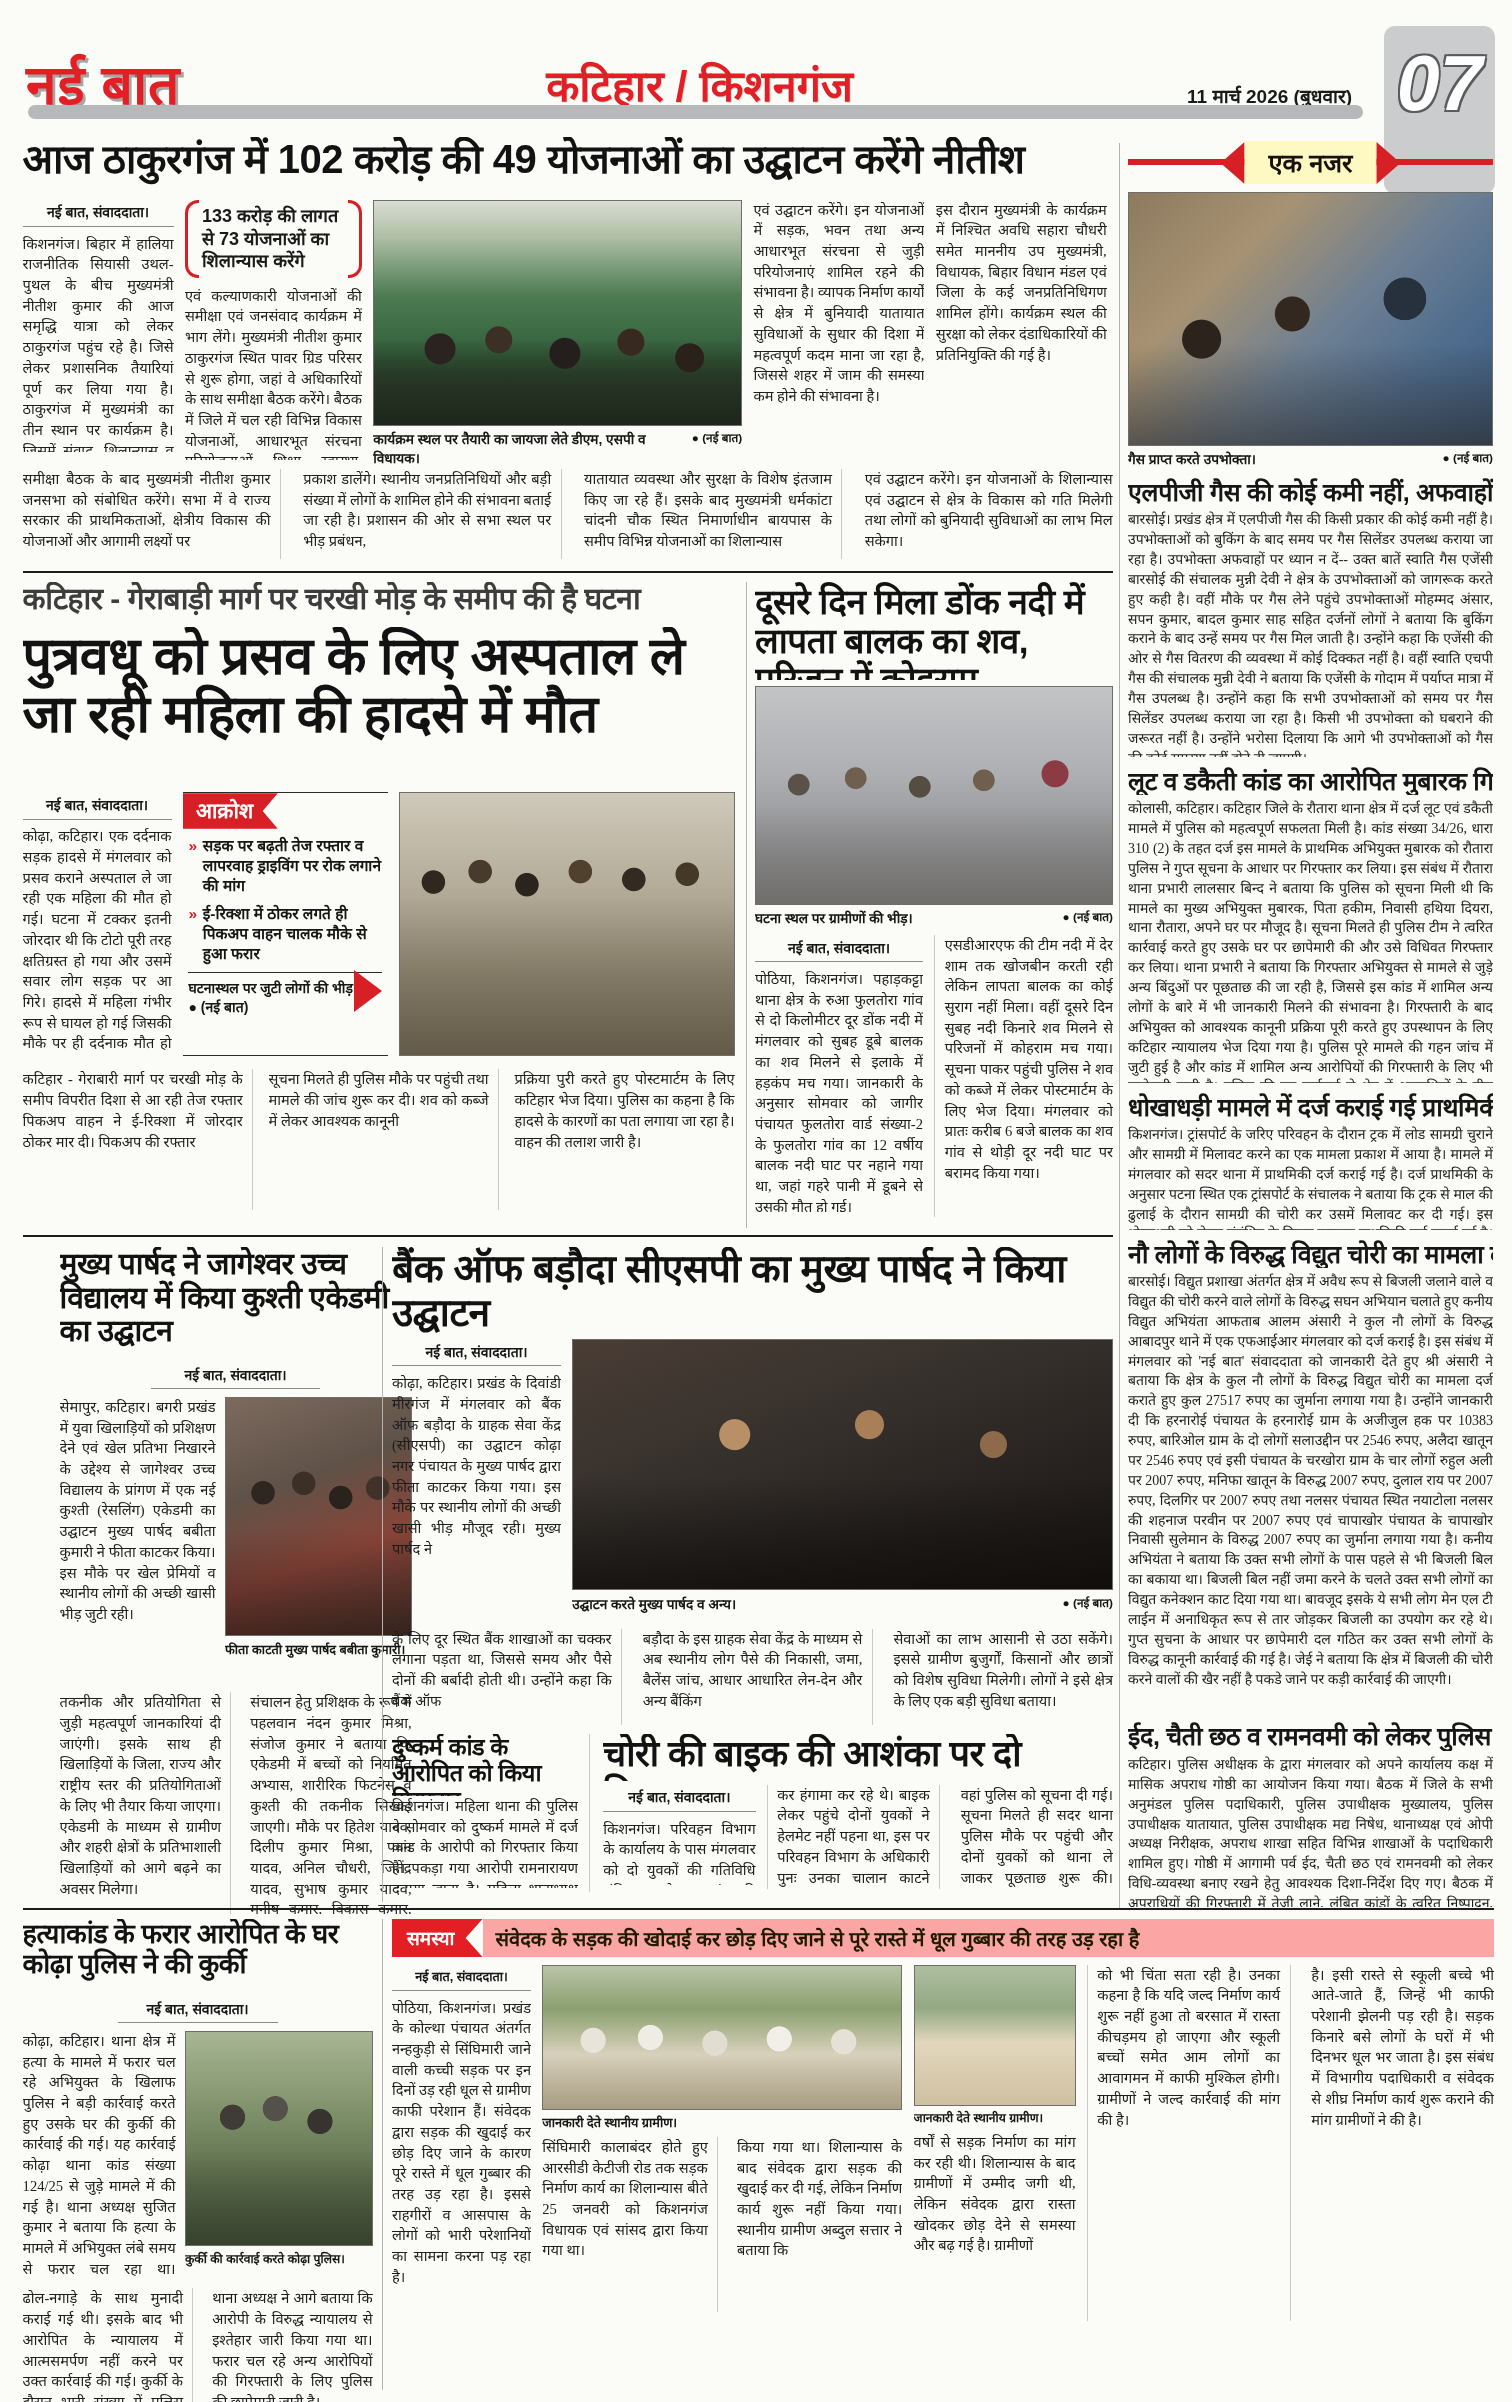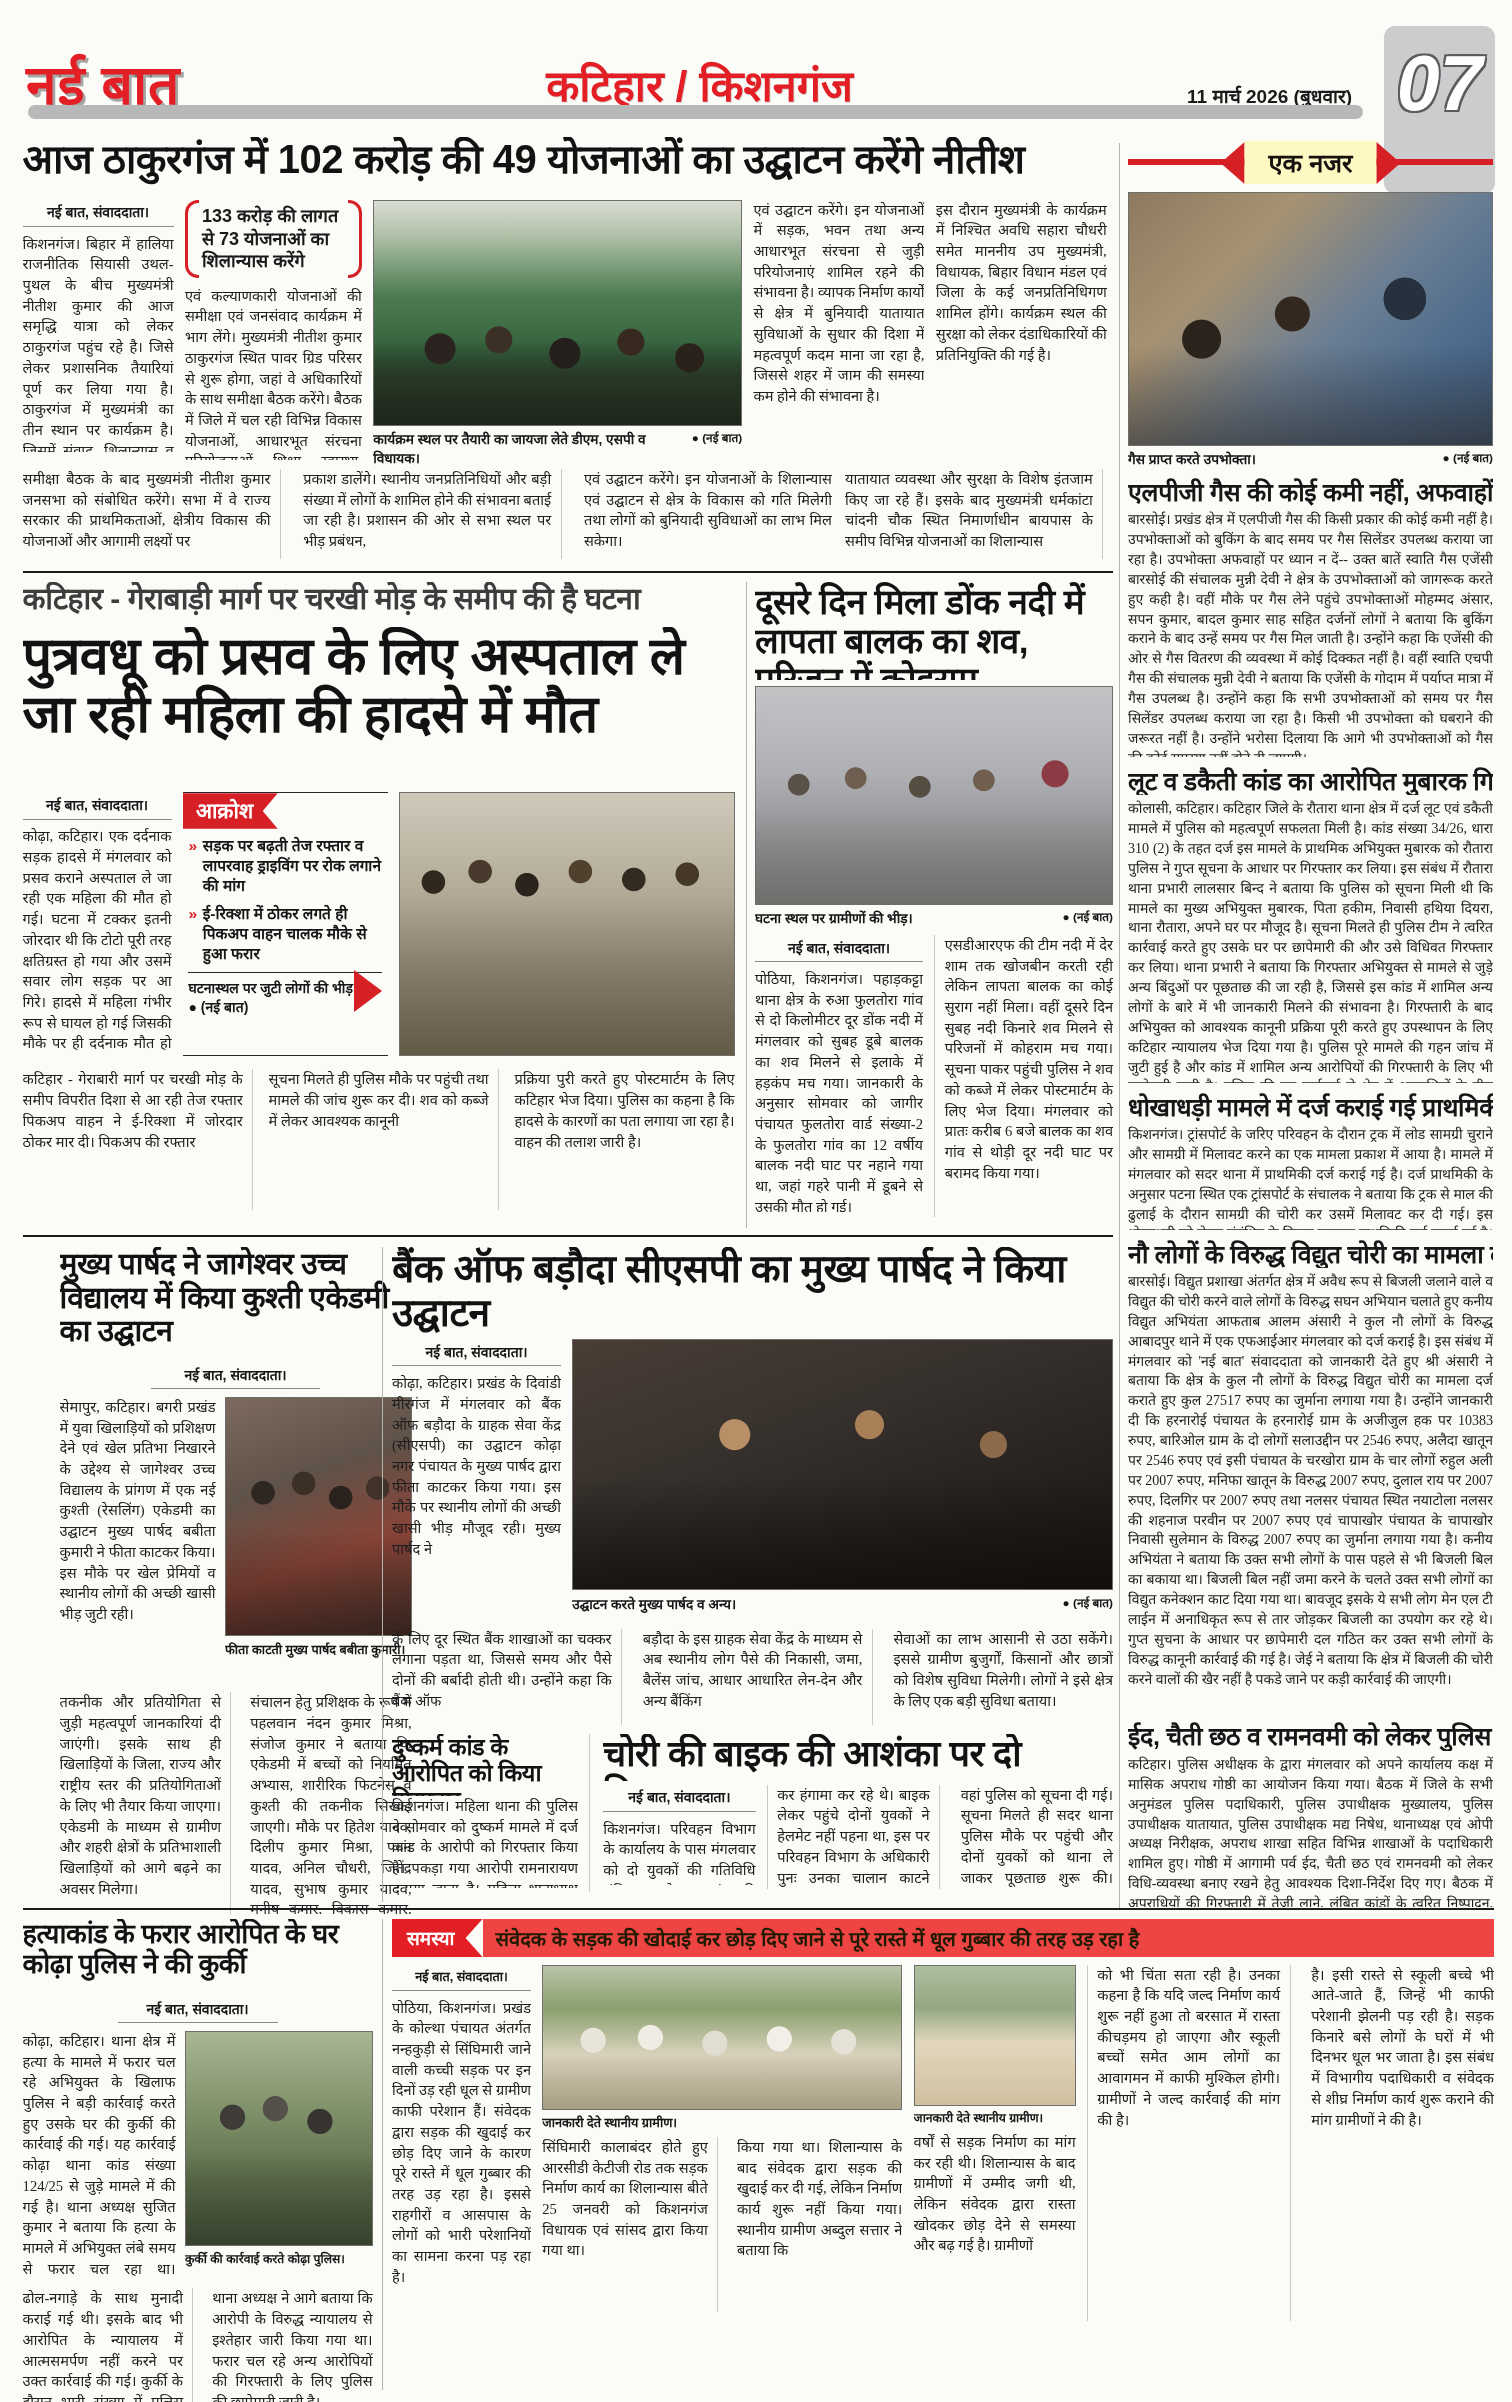--- a/index.html
+++ b/index.html
@@ -112,21 +112,21 @@
   .bwrap{position:absolute;left:50%;top:0;transform:translateX(-50%);display:flex;align-items:center;}
   .barrow{width:0;height:0;border-top:21px solid transparent;border-bottom:21px solid transparent;}
   .barrow.l{border-right:24.5px solid #d71f26;}
   .barrow.r{border-left:24.5px solid #d71f26;}
   .bbox{background:#fef9c3;padding:3.8px 24.5px 5.6px;font-weight:900;font-size:25.4px;color:#17120f;white-space:nowrap;}
   .sb-h{font-weight:900;font-size:25px;line-height:1.15;margin:9.4px 0 3.8px;letter-spacing:-0.3px;overflow:hidden;white-space:nowrap;}
   
   .strip{display:flex;align-items:stretch;height:38px;overflow:hidden;}
   .slabel{background:#e31e24;color:#fff;font-weight:900;font-size:19px;display:flex;align-items:center;
       padding:0 28px 0 15px;clip-path:polygon(0 0,100% 0,calc(100% - 17px) 50%,100% 100%,0 100%);}
-  .syellow{flex:1;background:#ef4444;color:#201a00;font-weight:800;font-size:20px;display:flex;align-items:center;
+  .syellow{flex:1;background:#fca5a5;color:#201a00;font-weight:800;font-size:20px;display:flex;align-items:center;
       padding:12px 13px;white-space:nowrap;overflow:hidden;}
 </style>
 </head>
 <body>
 
 <div class="page">
 
   <div class="abs" style="left:0;top:0;width:1512px;height:132px;">
     <div class="logo">नई बात</div>
     <div class="edition">कटिहार / किशनगंज</div>
@@ -154,22 +154,22 @@
           <span>कार्यक्रम स्थल पर तैयारी का जायजा लेते डीएम, एसपी व विधायक।</span>
           <span class="cr">● (नई बात)</span>
         </div>
       </div>
       <div class="body" style="width:171px;height:260px;">एवं उद्घाटन करेंगे। इन योजनाओं में सड़क, भवन तथा अन्य आधारभूत संरचना से जुड़ी परियोजनाएं शामिल रहने की संभावना है। व्यापक निर्माण कार्यों से क्षेत्र में बुनियादी यातायात सुविधाओं के सुधार की दिशा में महत्वपूर्ण कदम माना जा रहा है, जिससे शहर में जाम की समस्या कम होने की संभावना है।</div>
       <div class="body" style="width:171px;height:260px;">इस दौरान मुख्यमंत्री के कार्यक्रम में निश्चित अवधि सहारा चौधरी समेत माननीय उप मुख्यमंत्री, विधायक, बिहार विधान मंडल एवं जिला के कई जनप्रतिनिधिगण शामिल होंगे। कार्यक्रम स्थल की सुरक्षा को लेकर दंडाधिकारियों की प्रतिनियुक्ति की गई है।</div>
     </div>
     <div class="row" style="margin-top:9.4px;gap:13px;height:90px;">
       <div class="body rcol" style="flex:1;height:90px;">समीक्षा बैठक के बाद मुख्यमंत्री नीतीश कुमार जनसभा को संबोधित करेंगे। सभा में वे राज्य सरकार की प्राथमिकताओं, क्षेत्रीय विकास की योजनाओं और आगामी लक्ष्यों पर</div>
       <div class="body rcol" style="flex:1;height:90px;">प्रकाश डालेंगे। स्थानीय जनप्रतिनिधियों और बड़ी संख्या में लोगों के शामिल होने की संभावना बताई जा रही है। प्रशासन की ओर से सभा स्थल पर भीड़ प्रबंधन,</div>
+      <div class="body rcol" style="flex:1;height:90px;">यातायात व्यवस्था और सुरक्षा के विशेष इंतजाम किए जा रहे हैं। इसके बाद मुख्यमंत्री धर्मकांटा चांदनी चौक स्थित निमार्णाधीन बायपास के समीप विभिन्न योजनाओं का शिलान्यास</div>
       <div class="body" style="flex:1;height:90px;">एवं उद्घाटन करेंगे। इन योजनाओं के शिलान्यास एवं उद्घाटन से क्षेत्र के विकास को गति मिलेगी तथा लोगों को बुनियादी सुविधाओं का लाभ मिल सकेगा।</div>
-      <div class="body rcol" style="flex:1;height:90px;">यातायात व्यवस्था और सुरक्षा के विशेष इंतजाम किए जा रहे हैं। इसके बाद मुख्यमंत्री धर्मकांटा चांदनी चौक स्थित निमार्णाधीन बायपास के समीप विभिन्न योजनाओं का शिलान्यास</div>
     </div>
   </div>
 
   <div class="hrule" style="left:22.6px;top:571px;width:1090px;"></div>
 
   <div class="abs" style="left:22.6px;top:582px;width:712px;height:646px;">
     <div class="hl" style="font-size:30px;font-weight:700;color:#3d3d3d;height:41px;">कटिहार - गेराबाड़ी मार्ग पर चरखी मोड़ के समीप की है घटना</div>
     <div class="hl" style="font-size:52px;height:156px;margin-top:3.8px;">पुत्रवधू को प्रसव के लिए अस्पताल ले जा रही महिला की हादसे में मौत</div>
     <div class="row" style="margin-top:9.4px;gap:11.3px;height:266px;">
       <div style="width:149px;overflow:hidden;">

